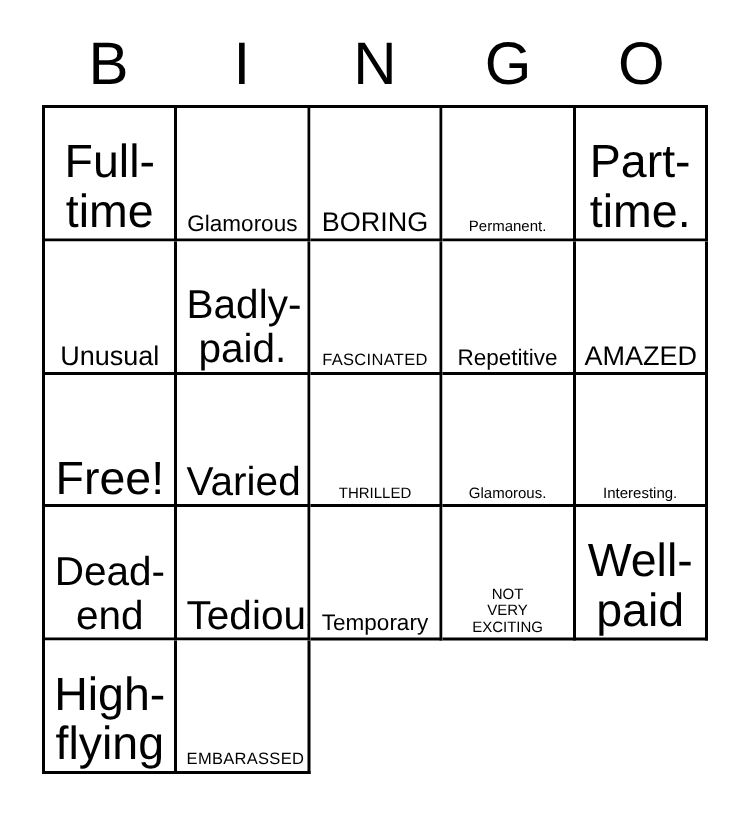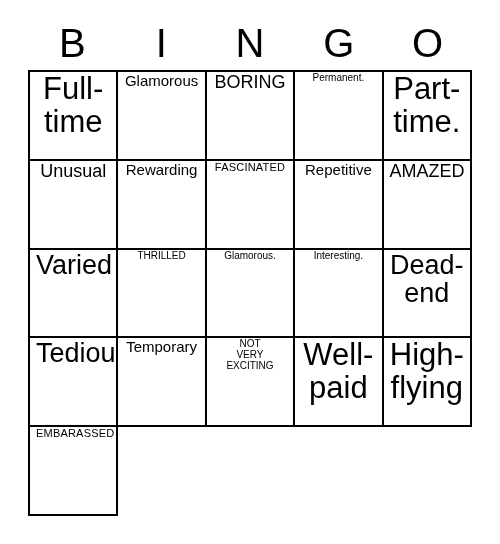--- a/index.html
+++ b/index.html
@@ -57,21 +57,21 @@
     border-top: 2px solid #000000;
     border-left: 2px solid #000000;
     box-sizing: border-box;
     background: #ffffff;
   }
   .cell {
     border-right: 2px solid #000000;
     border-bottom: 2px solid #000000;
     box-sizing: border-box;
     display: flex;
-    align-items: flex-start;
+    align-items: flex-end;
     justify-content: center;
     text-align: center;
     padding: 1px 6px;
     overflow: hidden;
     background: #ffffff;
   }
   .cell-text {
     display: block;
     width: 100%;
     line-height: 1.06;
@@ -117,31 +117,35 @@
       </div>
 
     <div class="cell">
         <span class="cell-text fs-huge">Part-
 time.</span>
       </div>
     <div class="cell">
         <span class="cell-text fs-lg">Unusual</span>
       </div>
     <div class="cell">
-        <span class="cell-text fs-md">Rewarding</span>
+        <span class="cell-text fs-xxl">Badly-
+paid.</span>
       </div>
     <div class="cell">
         <span class="cell-text fs-xs">FASCINATED</span>
       </div>
 
     <div class="cell">
         <span class="cell-text fs-md">Repetitive</span>
       </div>
     <div class="cell">
         <span class="cell-text fs-lg">AMAZED</span>
+      </div>
+    <div class="cell">
+        <span class="cell-text fs-huge">Free!</span>
       </div>
     <div class="cell">
         <span class="cell-text fs-xxl">Varied</span>
       </div>
 
     <div class="cell">
         <span class="cell-text fs-sm">THRILLED</span>
       </div>
     <div class="cell">
         <span class="cell-text fs-sm">Glamorous.</span>

